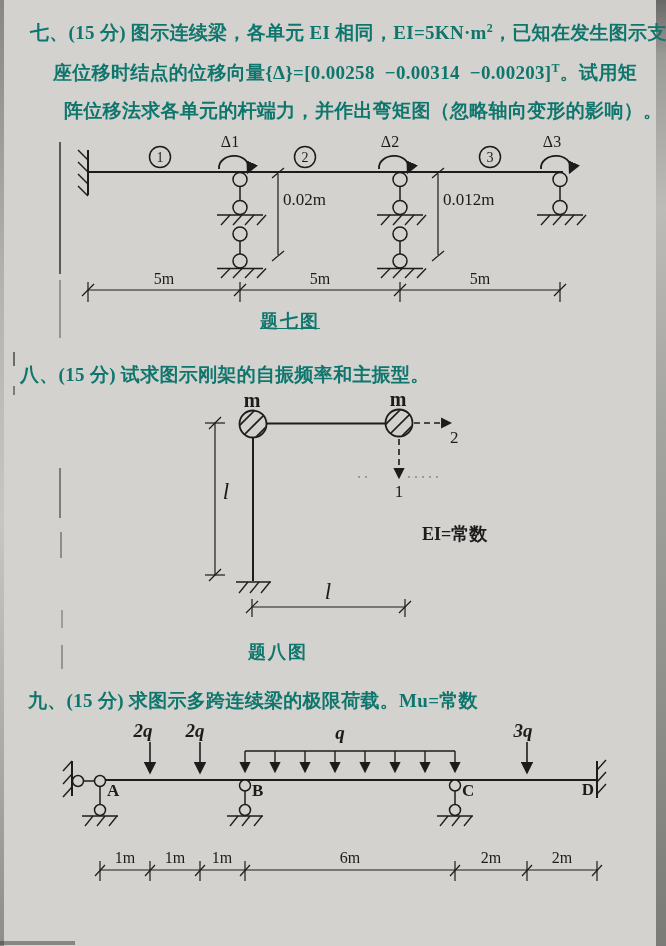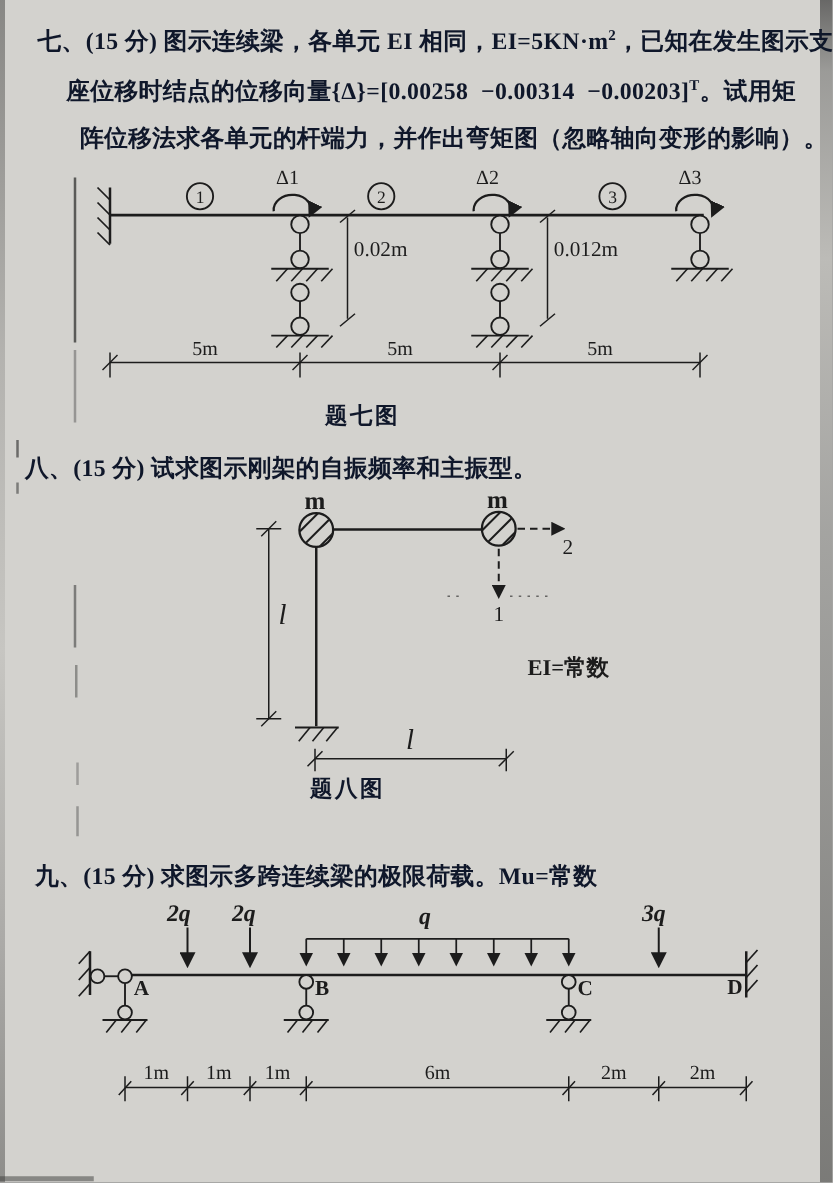--- a/index.html
+++ b/index.html
@@ -1,17 +1,17 @@
 <!DOCTYPE html>
 <html><head>
 <meta charset="utf-8">
 <style>
   html,body{margin:0;padding:0;background:#888;}
   .page{position:relative;width:666px;height:946px;background:#d3d2ce;overflow:hidden;
-        font-family:"Liberation Serif","DejaVu Serif",serif;color:#0f172a;}
+        font-family:"Liberation Serif","DejaVu Serif",serif;color:#0f766e;}
   .abs{position:absolute;}
   .tline{white-space:nowrap;font-size:19px;font-weight:600;letter-spacing:.3px;}
   .tline sup{font-size:12px;}
   .caption{font-size:18px;font-weight:700;text-align:center;width:130px;letter-spacing:2px;}
   svg{position:absolute;overflow:visible;}
   svg text{font-family:"Liberation Serif","DejaVu Serif",serif;fill:#1c1c1c;}
   .stroke{stroke:#1c1c1c;fill:none;}
   .edge-right{left:656px;top:0;width:10px;height:946px;
     background:linear-gradient(180deg,#2f2f2f 0%,#7d7d7b 6%,#b0afab 22%,#8b8b89 45%,#6f6f6d 70%,#4b4b49 100%);
     opacity:.65;}
@@ -169,21 +169,21 @@
         <line x1="179" y1="161" x2="191" y2="149"></line>
       <line x1="345" y1="147" x2="345" y2="167"></line>
         <line x1="339" y1="161" x2="351" y2="149"></line>
       <line x1="505" y1="147" x2="505" y2="167"></line>
         <line x1="499" y1="161" x2="511" y2="149"></line>
     </g>
     <text x="109" y="149" text-anchor="middle" font-size="16">5m</text>
     <text x="265" y="149" text-anchor="middle" font-size="16">5m</text>
     <text x="425" y="149" text-anchor="middle" font-size="16">5m</text>
   </svg>
-  <div class="abs caption" style="left:225px;top:320px;">题七图</div>
+  <div class="abs caption" style="left:225px;top:309px;text-decoration:underline;">题七图</div>
 
   <div class="abs tline" style="left:20px;top:362px;text-align:center;">八、(15 分) 试求图示刚架的自振频率和主振型。</div>
 
   <svg style="left:160px;top:385px;" width="360" height="240" viewBox="0 0 360 240">
     <defs>
       <marker id="arr8" viewBox="0 0 10 10" refX="8" refY="5" markerWidth="7" markerHeight="7" orient="auto">
         <path d="M0,0 L10,5 L0,10 z" fill="#1c1c1c"></path>
       </marker>
       <clipPath id="massL">
           <circle cx="93" cy="39" r="13"></circle>
@@ -247,21 +247,21 @@
       <line x1="92" y1="222" x2="245" y2="222" class="stroke" stroke-width="1.2"></line>
       <line x1="92" y1="214" x2="92" y2="232" class="stroke" stroke-width="1.2"></line>
       <line x1="86" y1="228" x2="98" y2="216" class="stroke" stroke-width="1.2"></line>
       <line x1="245" y1="214" x2="245" y2="232" class="stroke" stroke-width="1.2"></line>
       <line x1="239" y1="228" x2="251" y2="216" class="stroke" stroke-width="1.2"></line>
       <text x="168" y="214" text-anchor="middle" font-size="23" font-style="italic">l</text>
     </g>
 
     <text x="262" y="155" font-size="18" font-weight="600">EI=常数</text>
   </svg>
-  <div class="abs caption" style="left:213px;top:619px;">题八图</div>
+  <div class="abs caption" style="left:213px;top:640px;">题八图</div>
 
   <div class="abs tline" style="left:28px;top:688px;">九、(15 分) 求图示多跨连续梁的极限荷载。Mu=常数</div>
 
   <svg style="left:55px;top:715px;" width="580" height="180" viewBox="0 0 580 180">
     <defs>
       <marker id="arr9" viewBox="0 0 10 10" refX="8" refY="5" markerWidth="8" markerHeight="8" orient="auto">
         <path d="M0,0 L10,5 L0,10 z" fill="#1c1c1c"></path>
       </marker>
     </defs>
 

